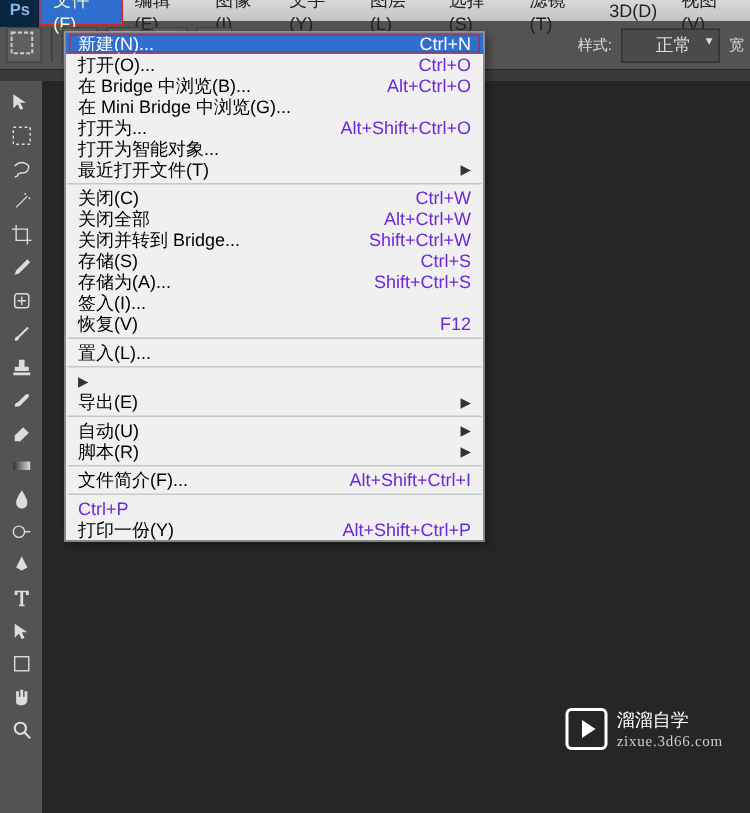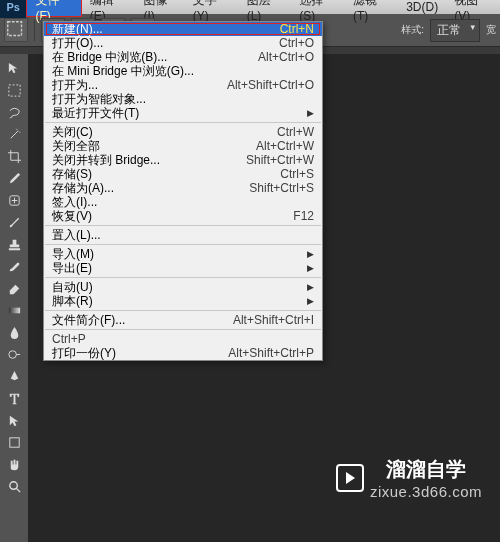--- a/index.html
+++ b/index.html
@@ -8,45 +8,45 @@
     .menubar { height: 14px; background: linear-gradient(#d8d8d8, #c4c4c4); display: flex; align-items: center; font-size: 12px; }
     .ps-logo { width: 28px; height: 21px; background: #0a2540; color: #8ab8e6; display: flex; align-items: center; justify-content: center; font-weight: bold; font-size: 11px; }
     .menu-item { padding: 0 8px; height: 21px; display: flex; align-items: center; cursor: pointer; color: #222; }
     .menu-item.active { background: #2f6fd0; color: #fef9c3; }
     .menu-item.highlight { border: 1px solid #d22; height: 19px; }
     
     .toolbar { height: 33px; background: #535353; display: flex; align-items: center; padding: 0 4px; gap: 6px; border-bottom: 1px solid #2a2a2a; }
     .tb-btn { width: 24px; height: 24px; background: #5f5f5f; border: 1px solid #444; display: flex; align-items: center; justify-content: center; }
     .tb-sep { width: 1px; height: 22px; background: #3a3a3a; }
     .tb-label { color: #ddd; font-size: 10px; }
-    .tb-drop { background: #4a4a4a; color: #ddd; font-size: 12px; border: 1px solid #333; padding: 2px 18px 2px 6px; position: relative; }
+    .tb-drop { background: #4a4a4a; color: #ddd; font-size: 12px; border: 1px solid #333; padding: 2px 18px 2px 22px; position: relative; }
     .tb-drop::after { content: "▾"; position: absolute; right: 4px; font-size: 9px; }
     
     .left-tools { position: absolute; left: 0; top: 54px; width: 28px; background: #535353; height: 488px; display: flex; flex-direction: column; align-items: center; padding-top: 4px; gap: 2px; }
     .tool { width: 22px; height: 20px; display: flex; align-items: center; justify-content: center; color: #ddd; font-size: 13px; cursor: pointer; }
     .tool svg { width: 15px; height: 15px; }
     
     .canvas-area { position: absolute; left: 28px; top: 54px; right: 0; bottom: 0; background: #262626; }
     
     .dropdown { position: absolute; left: 43px; top: 21px; width: 280px; background: #f0f0f0; border: 1px solid #888; box-shadow: 2px 2px 6px rgba(0,0,0,0.4); font-size: 12px; }
     .dd-item { height: 14px; display: flex; align-items: center; padding: 0 8px; cursor: pointer; position: relative; }
     .dd-item.highlighted { background: #2f6fd0; color: white; }
     .dd-item.redbox::before { content: ""; position: absolute; left: 2px; top: 1px; right: 2px; bottom: 1px; border: 1px solid #d22; pointer-events: none; }
     .dd-label { flex: 1; }
-    .dd-shortcut { color: #404040; }
-    .dd-item.highlighted .dd-shortcut { color: #fde047; }
+    .dd-shortcut { color: #6d28d9; }
+    .dd-item.highlighted .dd-shortcut { color: #ffffff; }
     .dd-sep { height: 1px; background: #c8c8c8; margin: 2px 1px; }
     .dd-arrow { font-size: 9px; color: #333; }
     
     .watermark { position: absolute; right: 18px; bottom: 42px; text-align: left; color: #fff; }
     .wm-row { display: flex; align-items: center; gap: 6px; }
     .wm-play { width: 28px; height: 28px; border: 2px solid #fff; border-radius: 4px; display: flex; align-items: center; justify-content: center; }
     .wm-play::after { content: ""; border-left: 9px solid #fff; border-top: 6px solid transparent; border-bottom: 6px solid transparent; margin-left: 2px; }
-    .wm-title { font-size: 20px; font-weight: bold; text-align: center; }
-    .wm-sub { font-size: 15px; color: #ccc; letter-spacing: 0.5px; }
+    .wm-title { font-size: 12px; font-weight: normal; }
+    .wm-sub { font-size: 10px; color: #ccc; letter-spacing: 0.5px; font-family: Liberation Serif, serif; }
   </style>
 </head>
 <body>
 
 <div class="menubar">
   <div class="ps-logo">Ps</div>
 <div class="menu-item active highlight">文件(F)</div>
     <div class="menu-item">编辑(E)</div>
     <div class="menu-item">图像(I)</div>
     <div class="menu-item">文字(Y)</div>
@@ -260,21 +260,20 @@
     <div class="dd-item">
       <span class="dd-label">恢复(V)</span>
       <span class="dd-shortcut">F12</span>
     </div>
     <div class="dd-sep"></div>
     <div class="dd-item">
       <span class="dd-label">置入(L)...</span>
     </div>
     <div class="dd-sep"></div>
     <div class="dd-item">
-      <span class="dd-label">导入(M)</span>
       <span class="dd-arrow">▶</span>
     </div>
     <div class="dd-item">
       <span class="dd-label">导出(E)</span>
       <span class="dd-arrow">▶</span>
     </div>
     <div class="dd-sep"></div>
     <div class="dd-item">
       <span class="dd-label">自动(U)</span>
       <span class="dd-arrow">▶</span>

